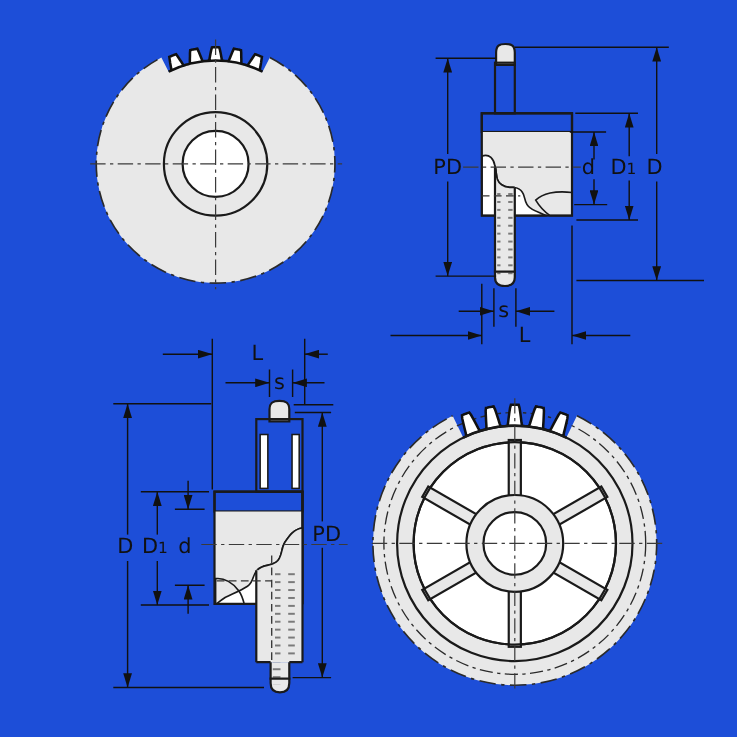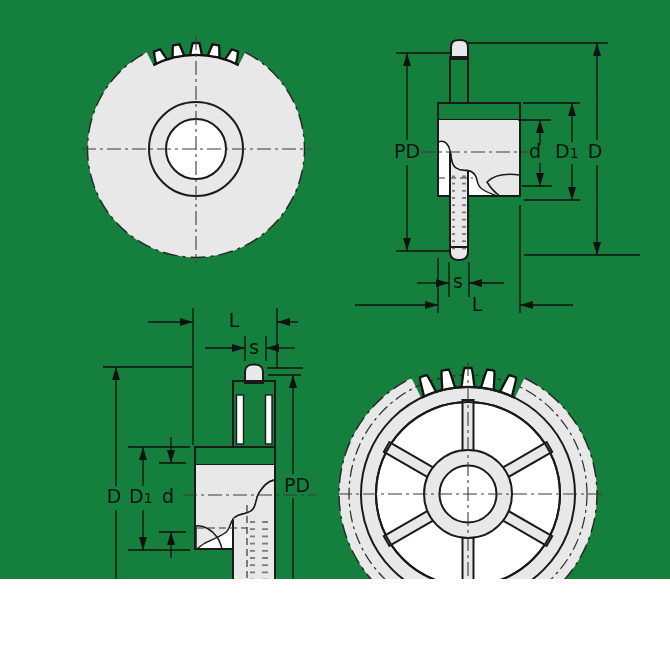--- a/index.html
+++ b/index.html
@@ -1,16 +1,16 @@
 <!DOCTYPE html>
 <html><head>
 <meta charset="utf-8">
 <style>
   html,body{margin:0;padding:0;background:#fff;}
-  .stage{width:670px;height:579px;position:relative;background:#15803d;overflow:hidden;}
+  .stage{width:670px;height:670px;position:relative;background:#1d4ed8;overflow:hidden;}
   svg{display:block;}
   .ol{stroke:#1a1a1a;stroke-width:2;fill:none;}
   .ol-thin{stroke:#1a1a1a;stroke-width:1.5;fill:none;}
   .teeth{stroke:#111;stroke-width:2.3;fill:#ffffff;}
   .grayfill{fill:#e8e8e8;}
   .whitefill{fill:#ffffff;}
   .dim{stroke:#111;stroke-width:1.3;fill:none;}
   .ext{stroke:#111;stroke-width:1.3;fill:none;}
   .cl{stroke:#3a3a3a;stroke-width:1.1;fill:none;stroke-dasharray:14 4 3 4;}
   .hid{stroke:#333;stroke-width:1.2;fill:none;stroke-dasharray:7 4;}

